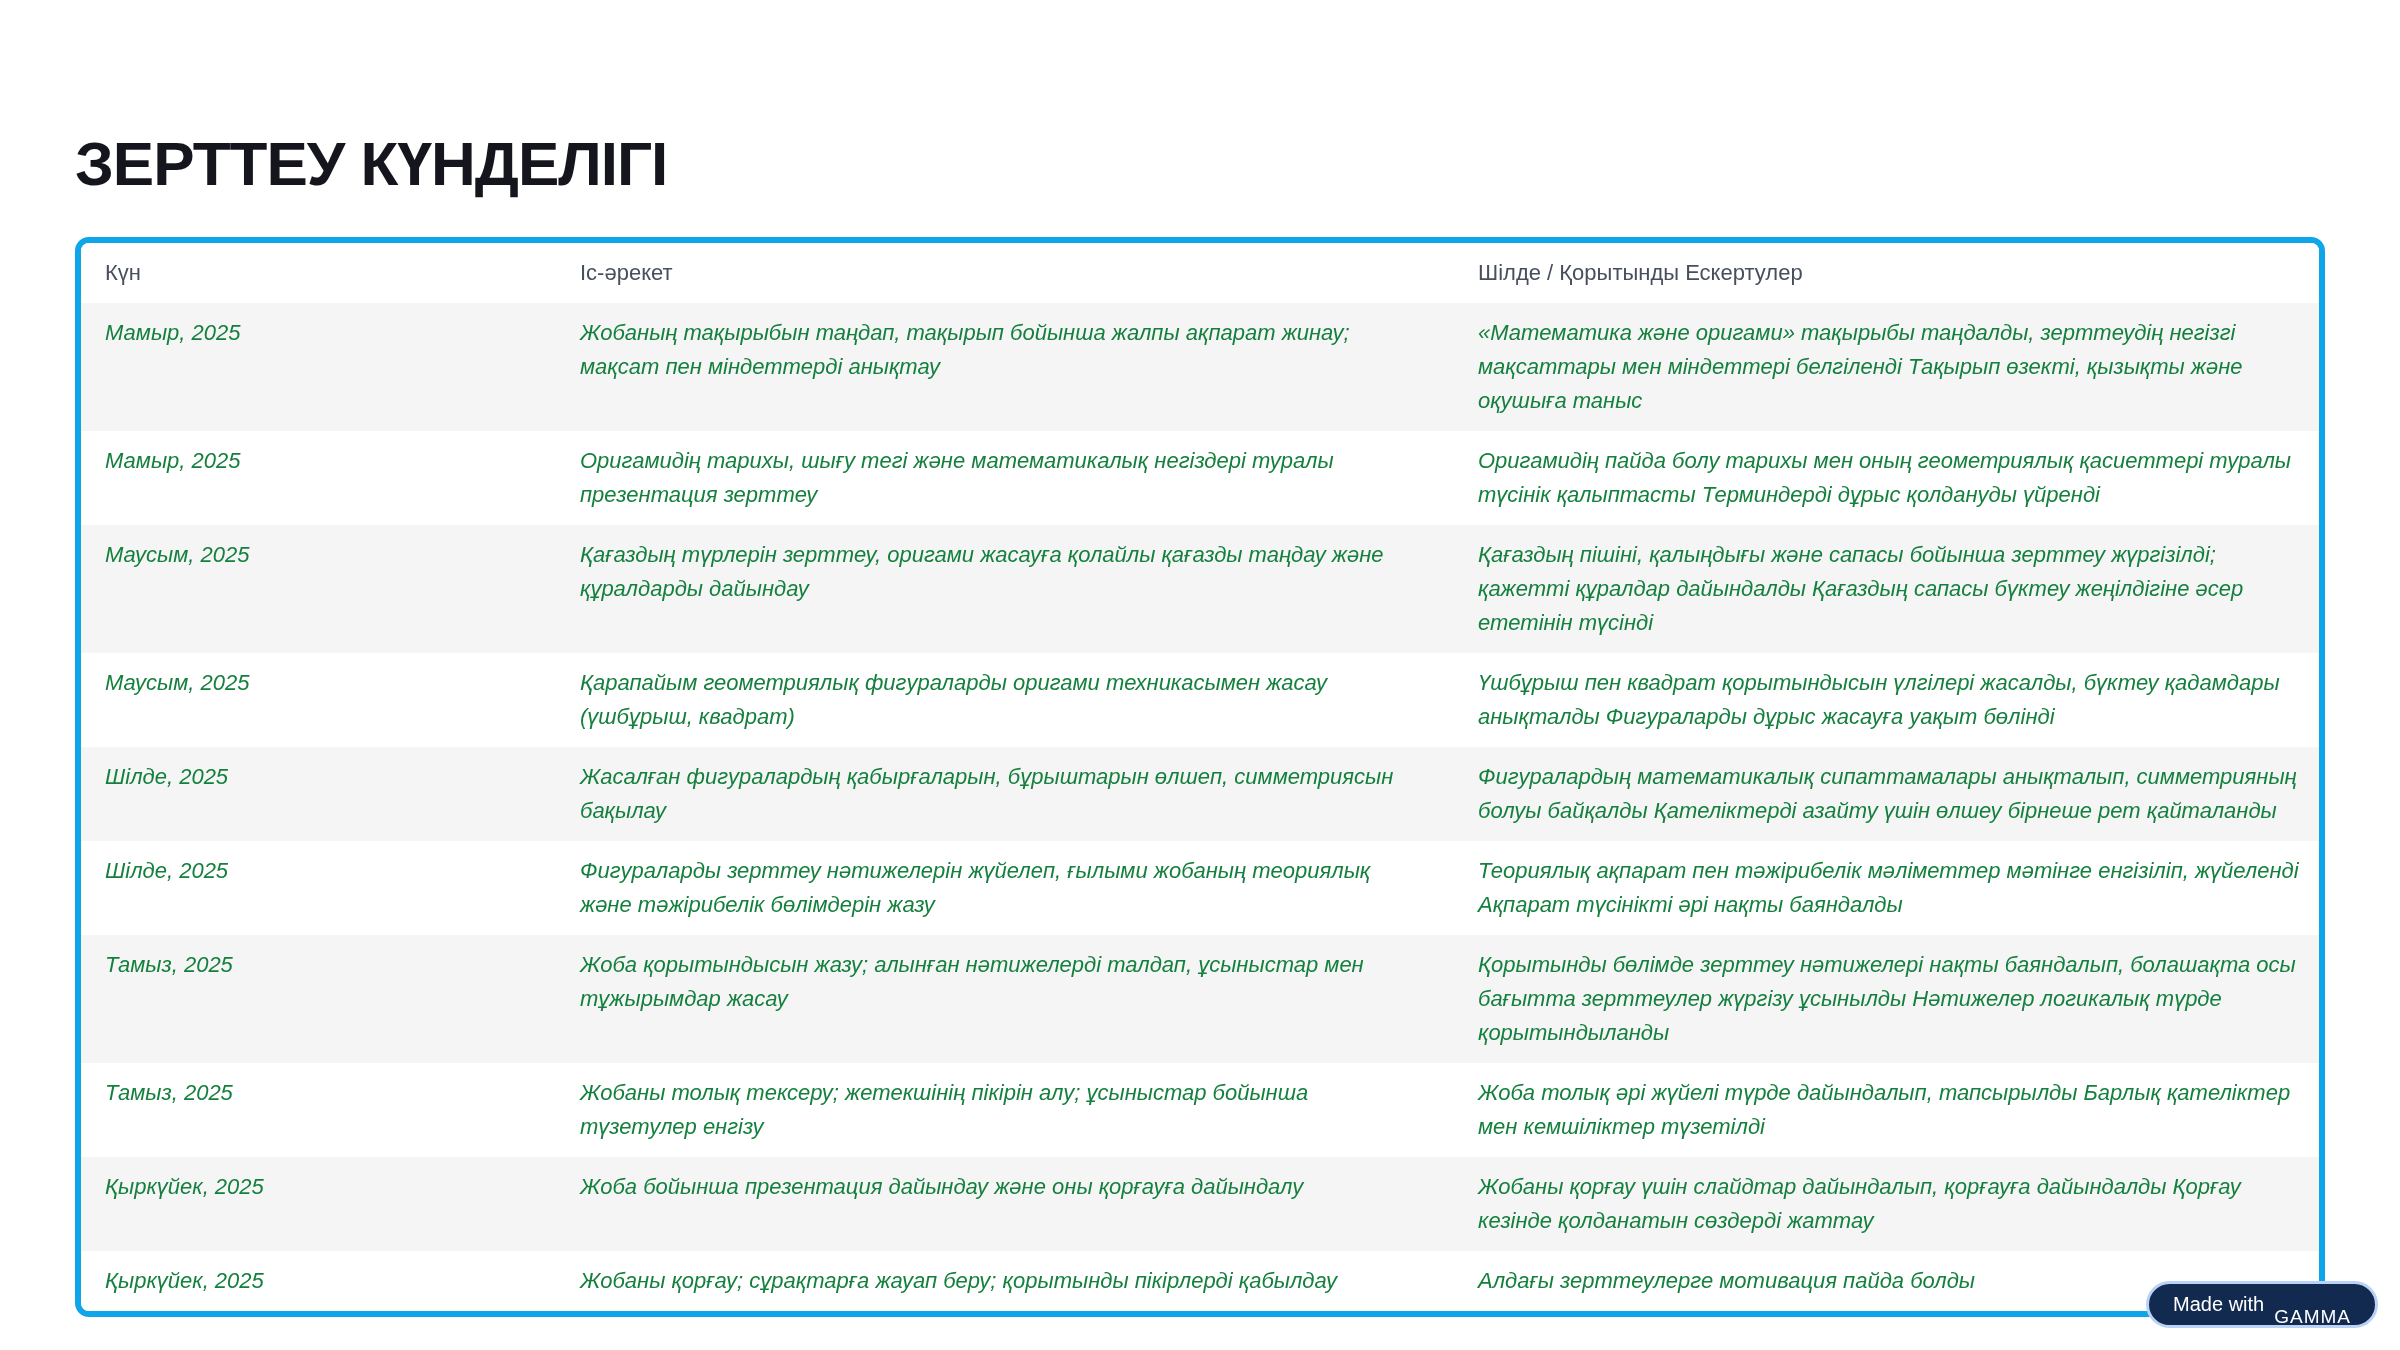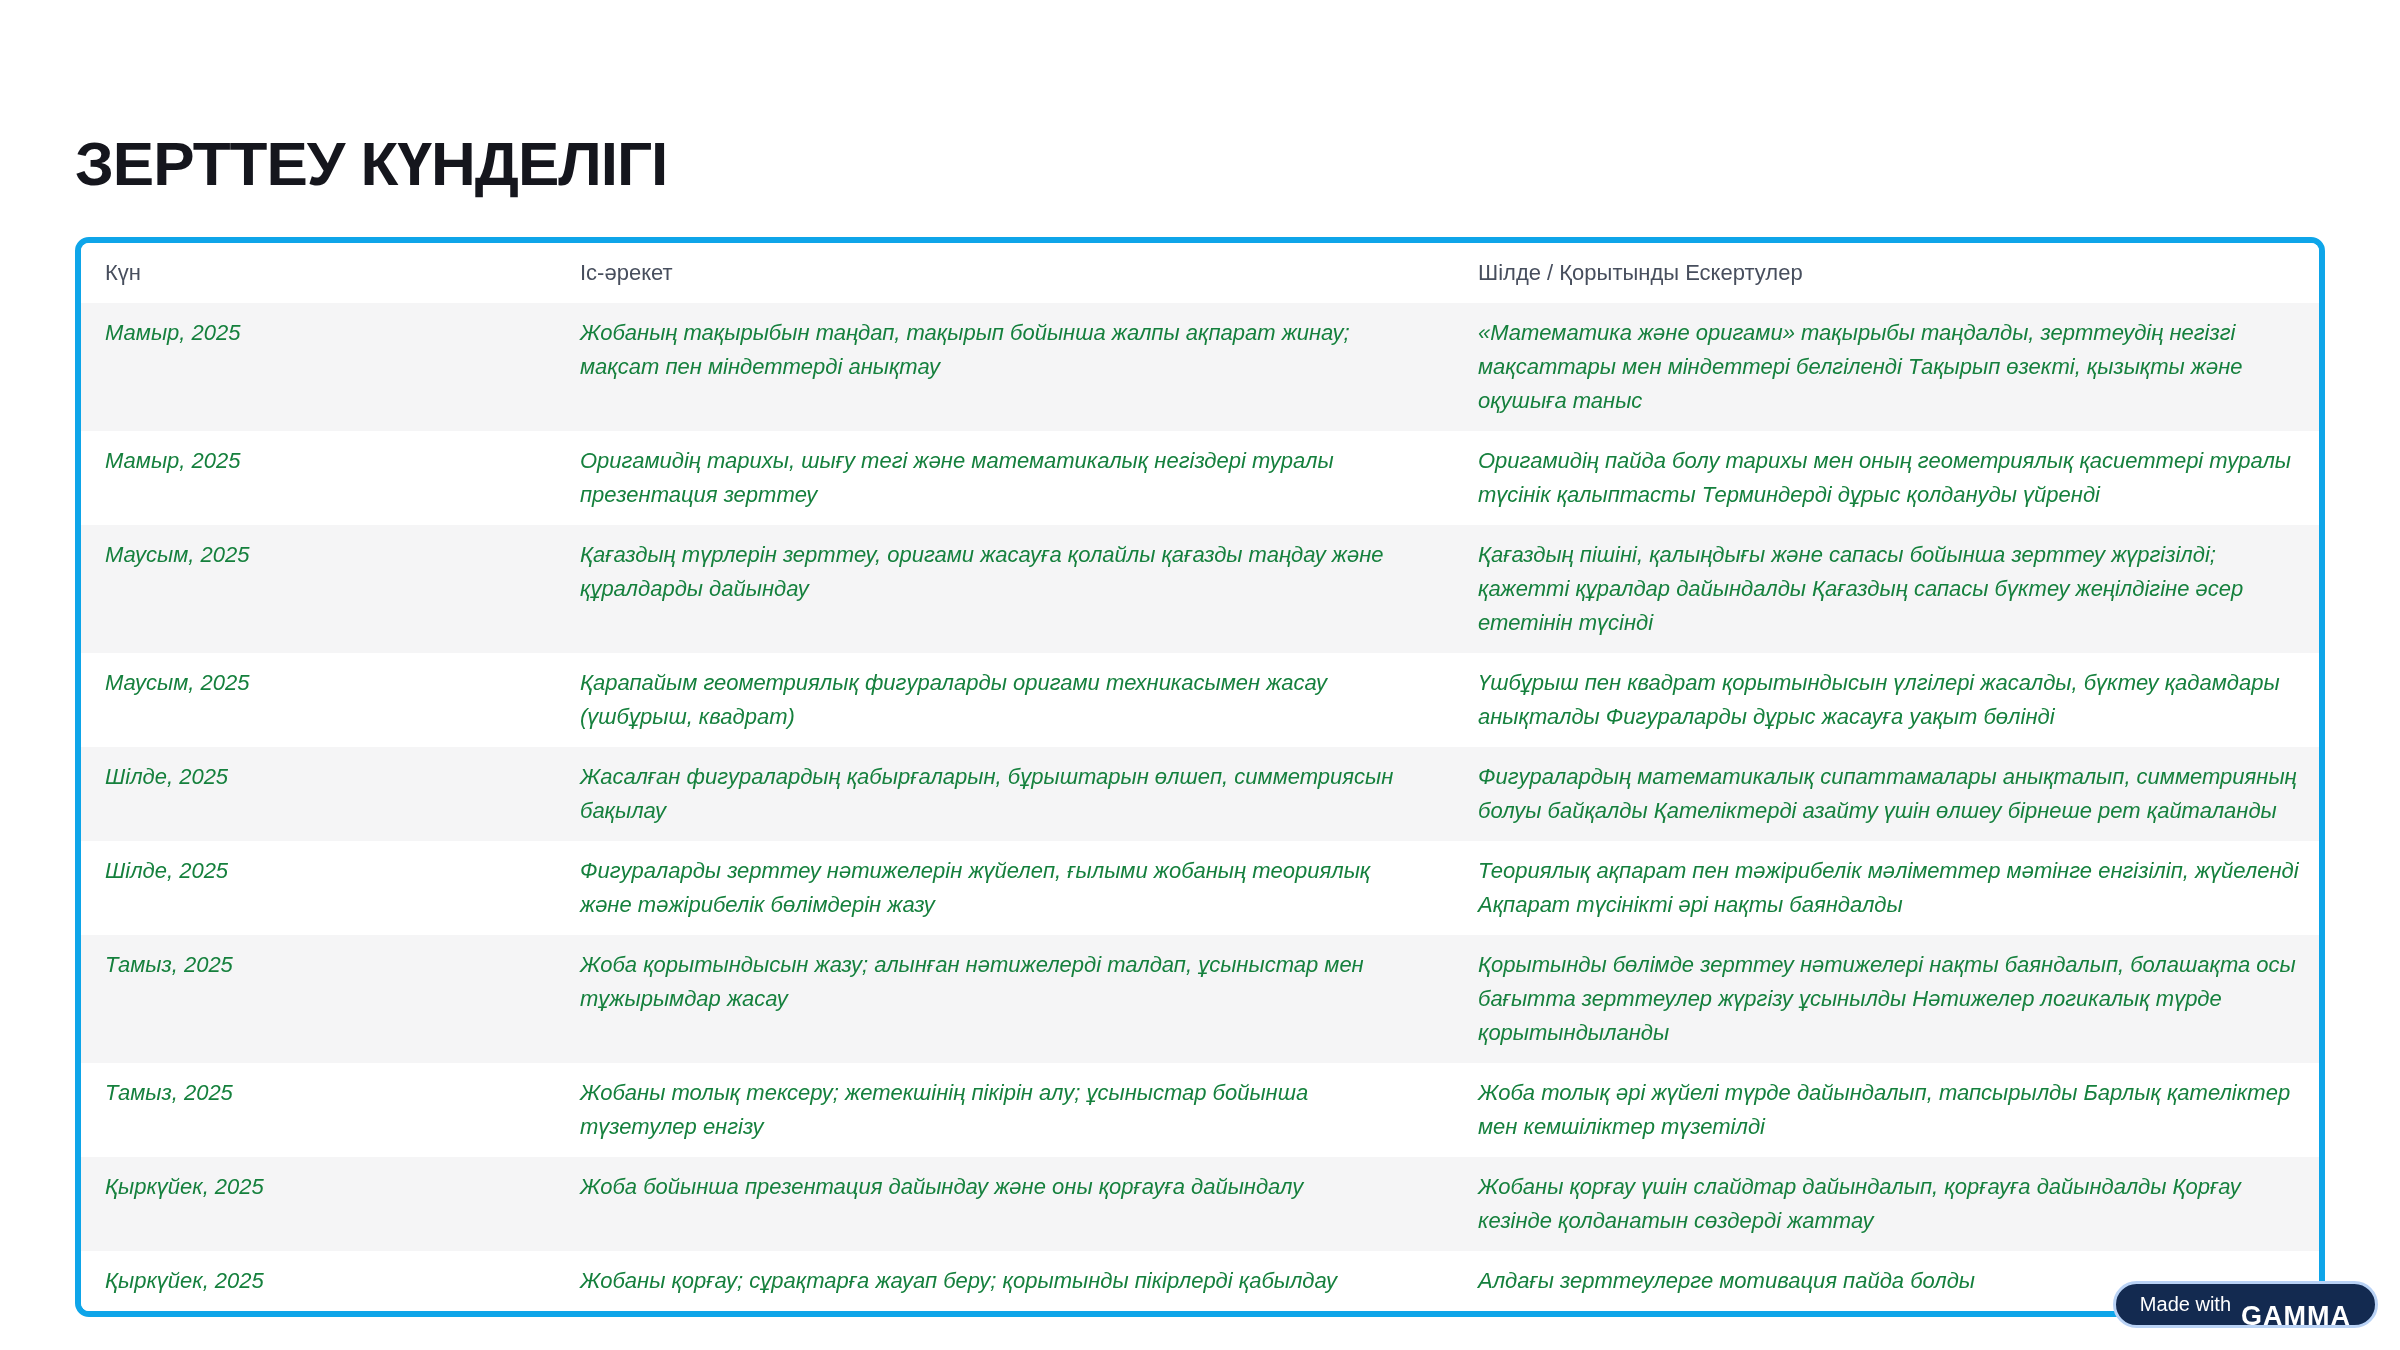--- a/index.html
+++ b/index.html
@@ -74,22 +74,22 @@
     color: #ffffff;
     text-decoration: none;
     cursor: pointer;
   }
   .gamma-badge .made-with {
     font-size: 20px;
     font-weight: 400;
     white-space: nowrap;
   }
   .gamma-badge .gamma-logo {
-    font-size: 27px;
-    font-weight: 700;
+    font-size: 19px;
+    font-weight: 400;
     letter-spacing: 1px;
     white-space: nowrap;
     margin-top: 24px;
   }
 </style>
 </head>
 <body>
 
 <div class="page">
 

